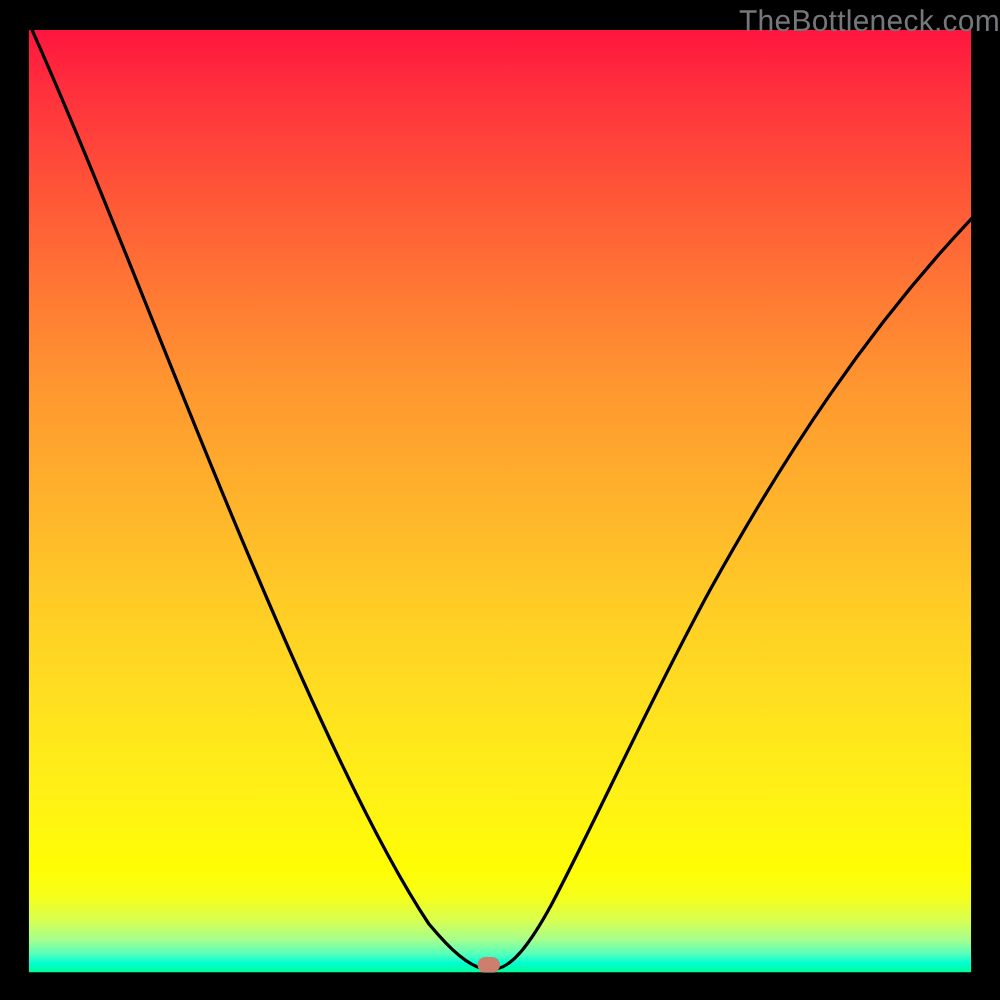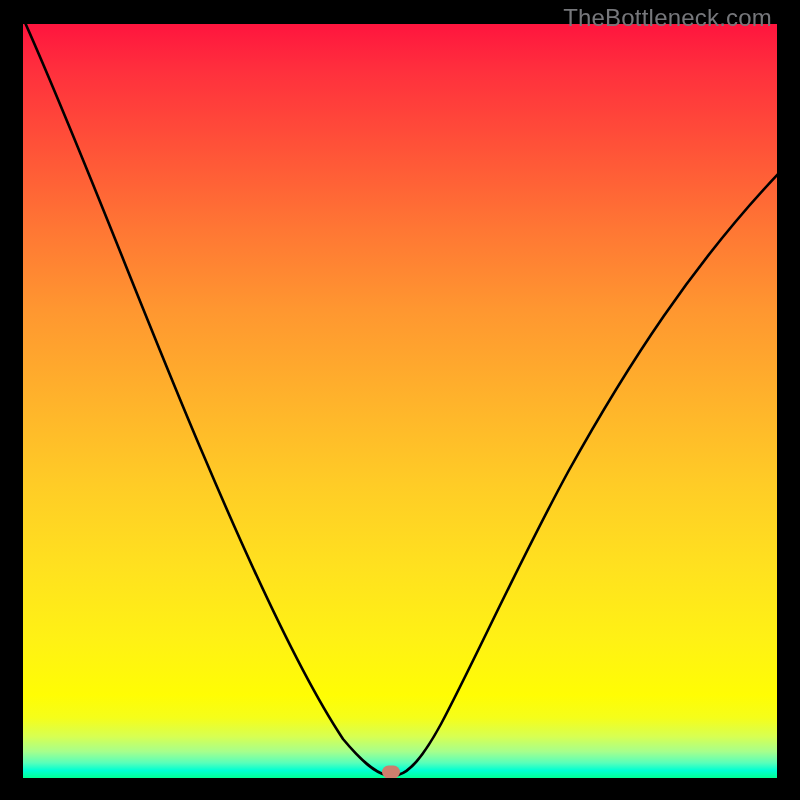--- a/index.html
+++ b/index.html
@@ -12,21 +12,21 @@
   }
   .container {
     position: relative;
     width: 800px;
     height: 800px;
     background: #000;
   }
   .watermark {
     position: absolute;
     top: 4px;
-    right: 28px;
+    right: 0;
     font-family: Arial, Helvetica, sans-serif;
     font-size: 24px;
     color: #76777b;
     letter-spacing: 0.2px;
     z-index: 10;
   }
   .plot-area {
     position: absolute;
     left: 23px;
     top: 24px;

